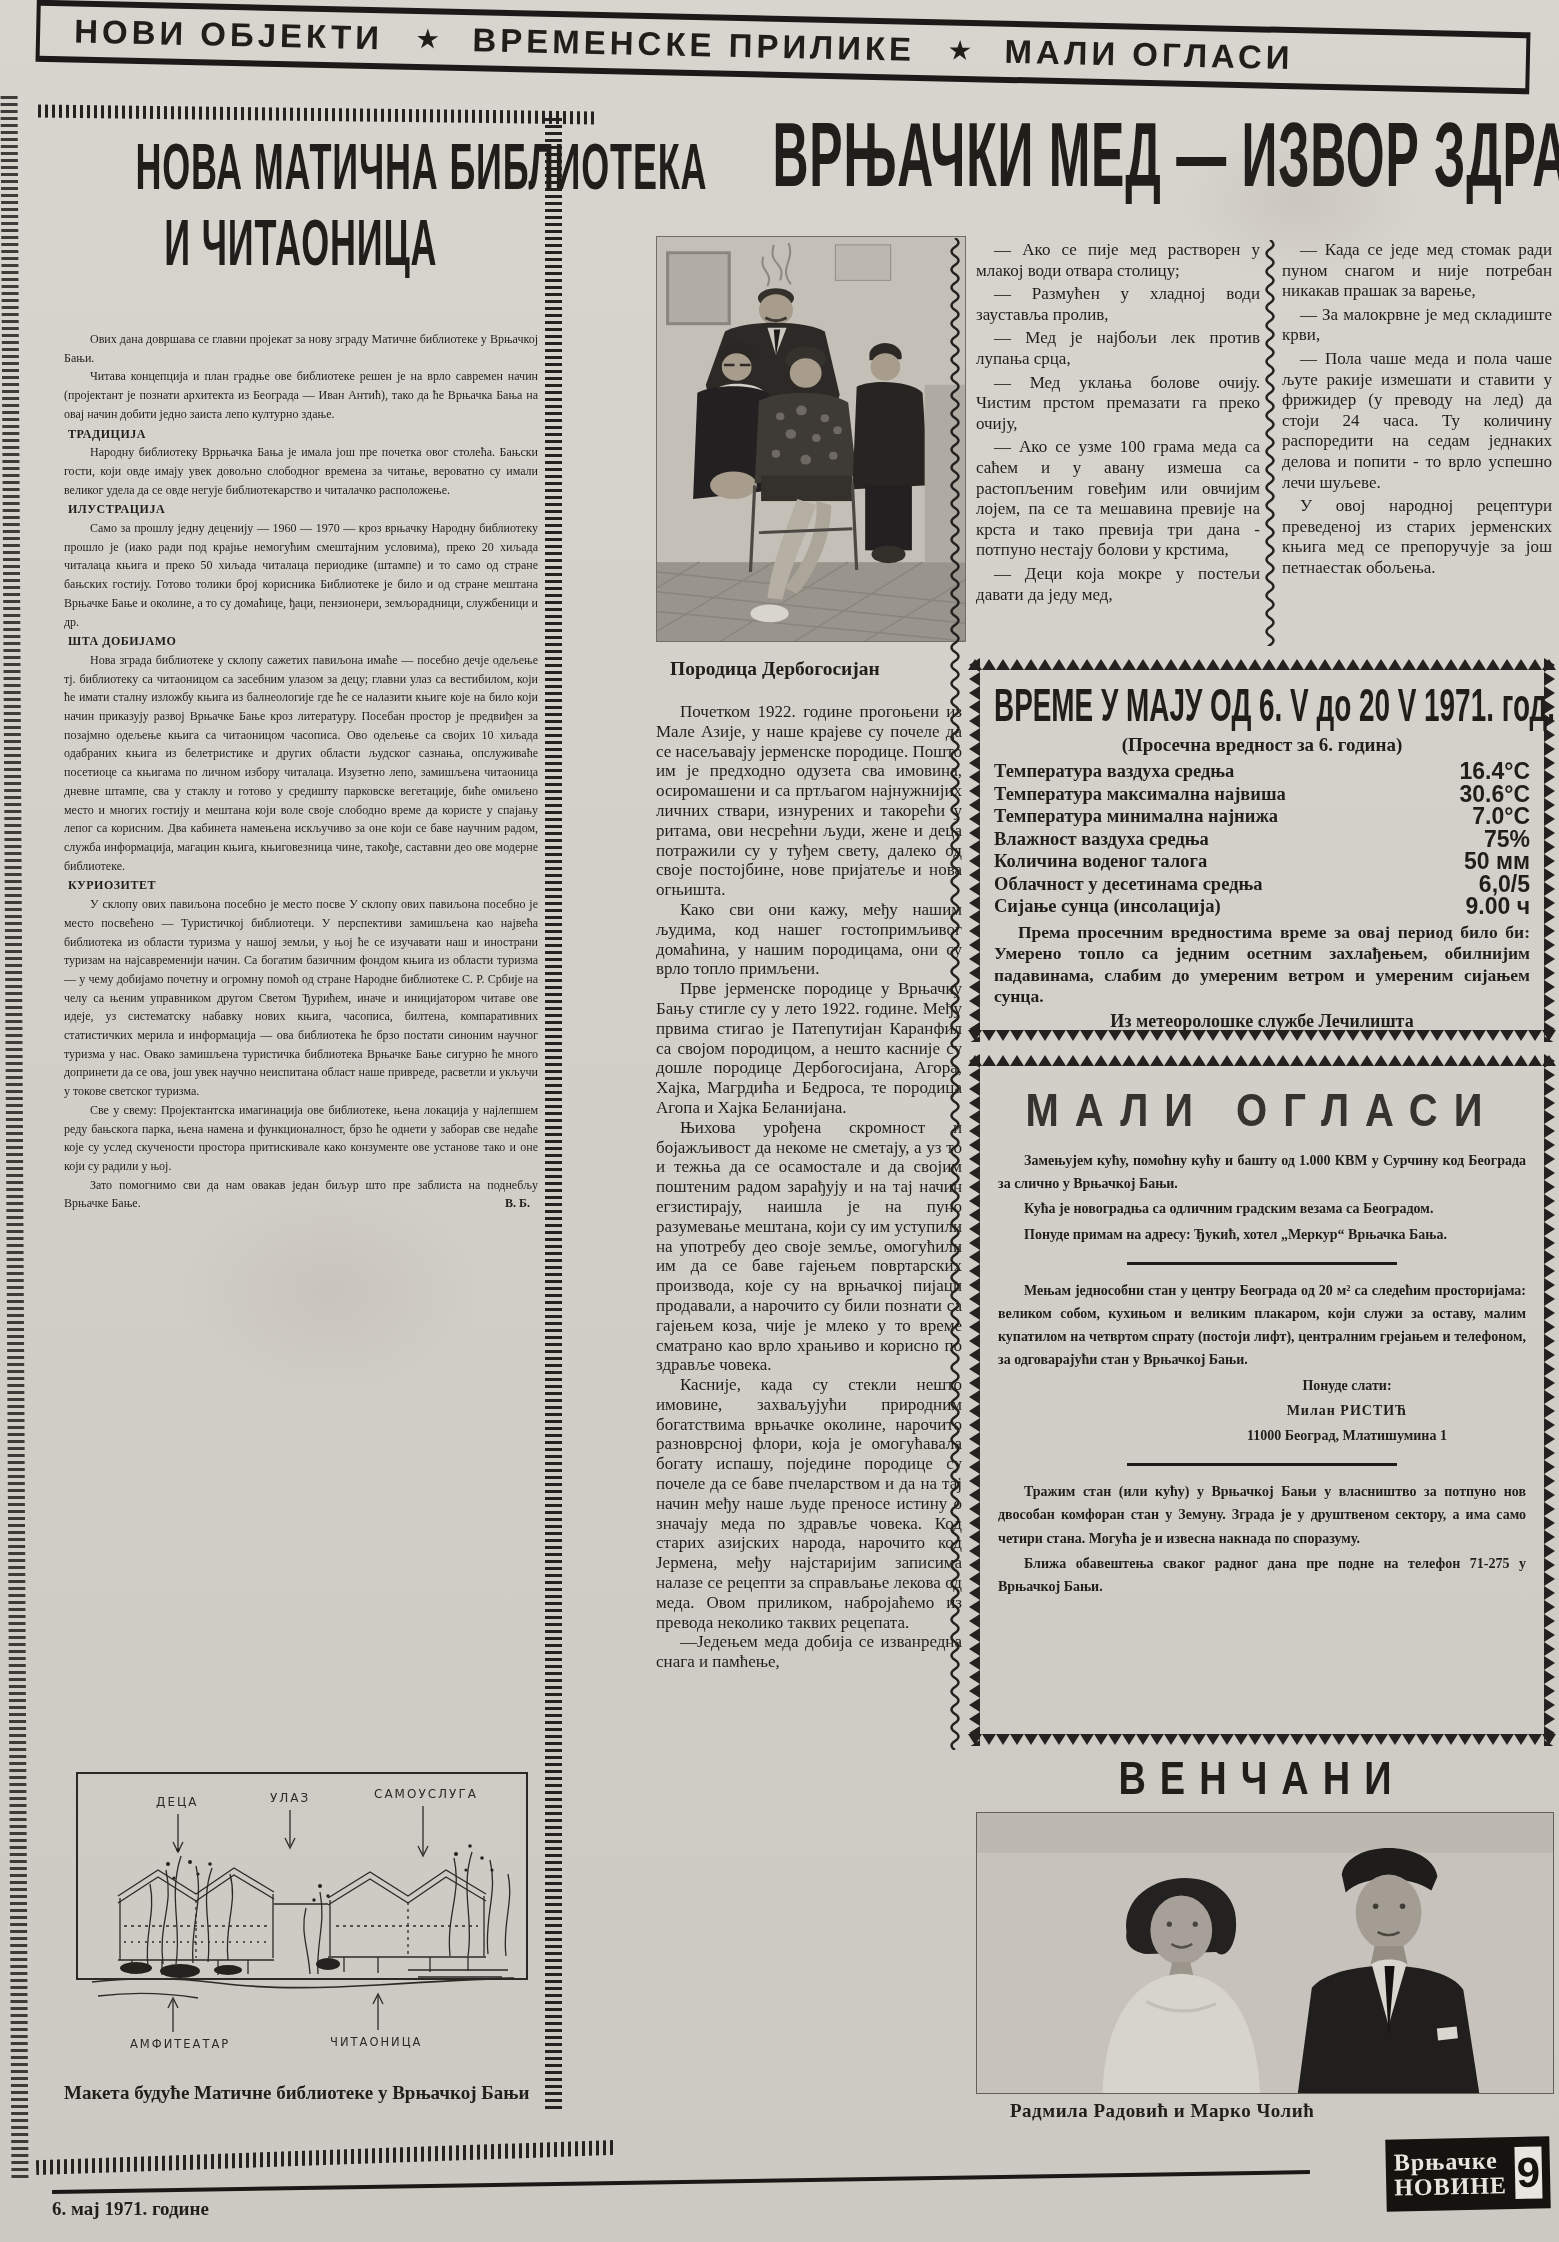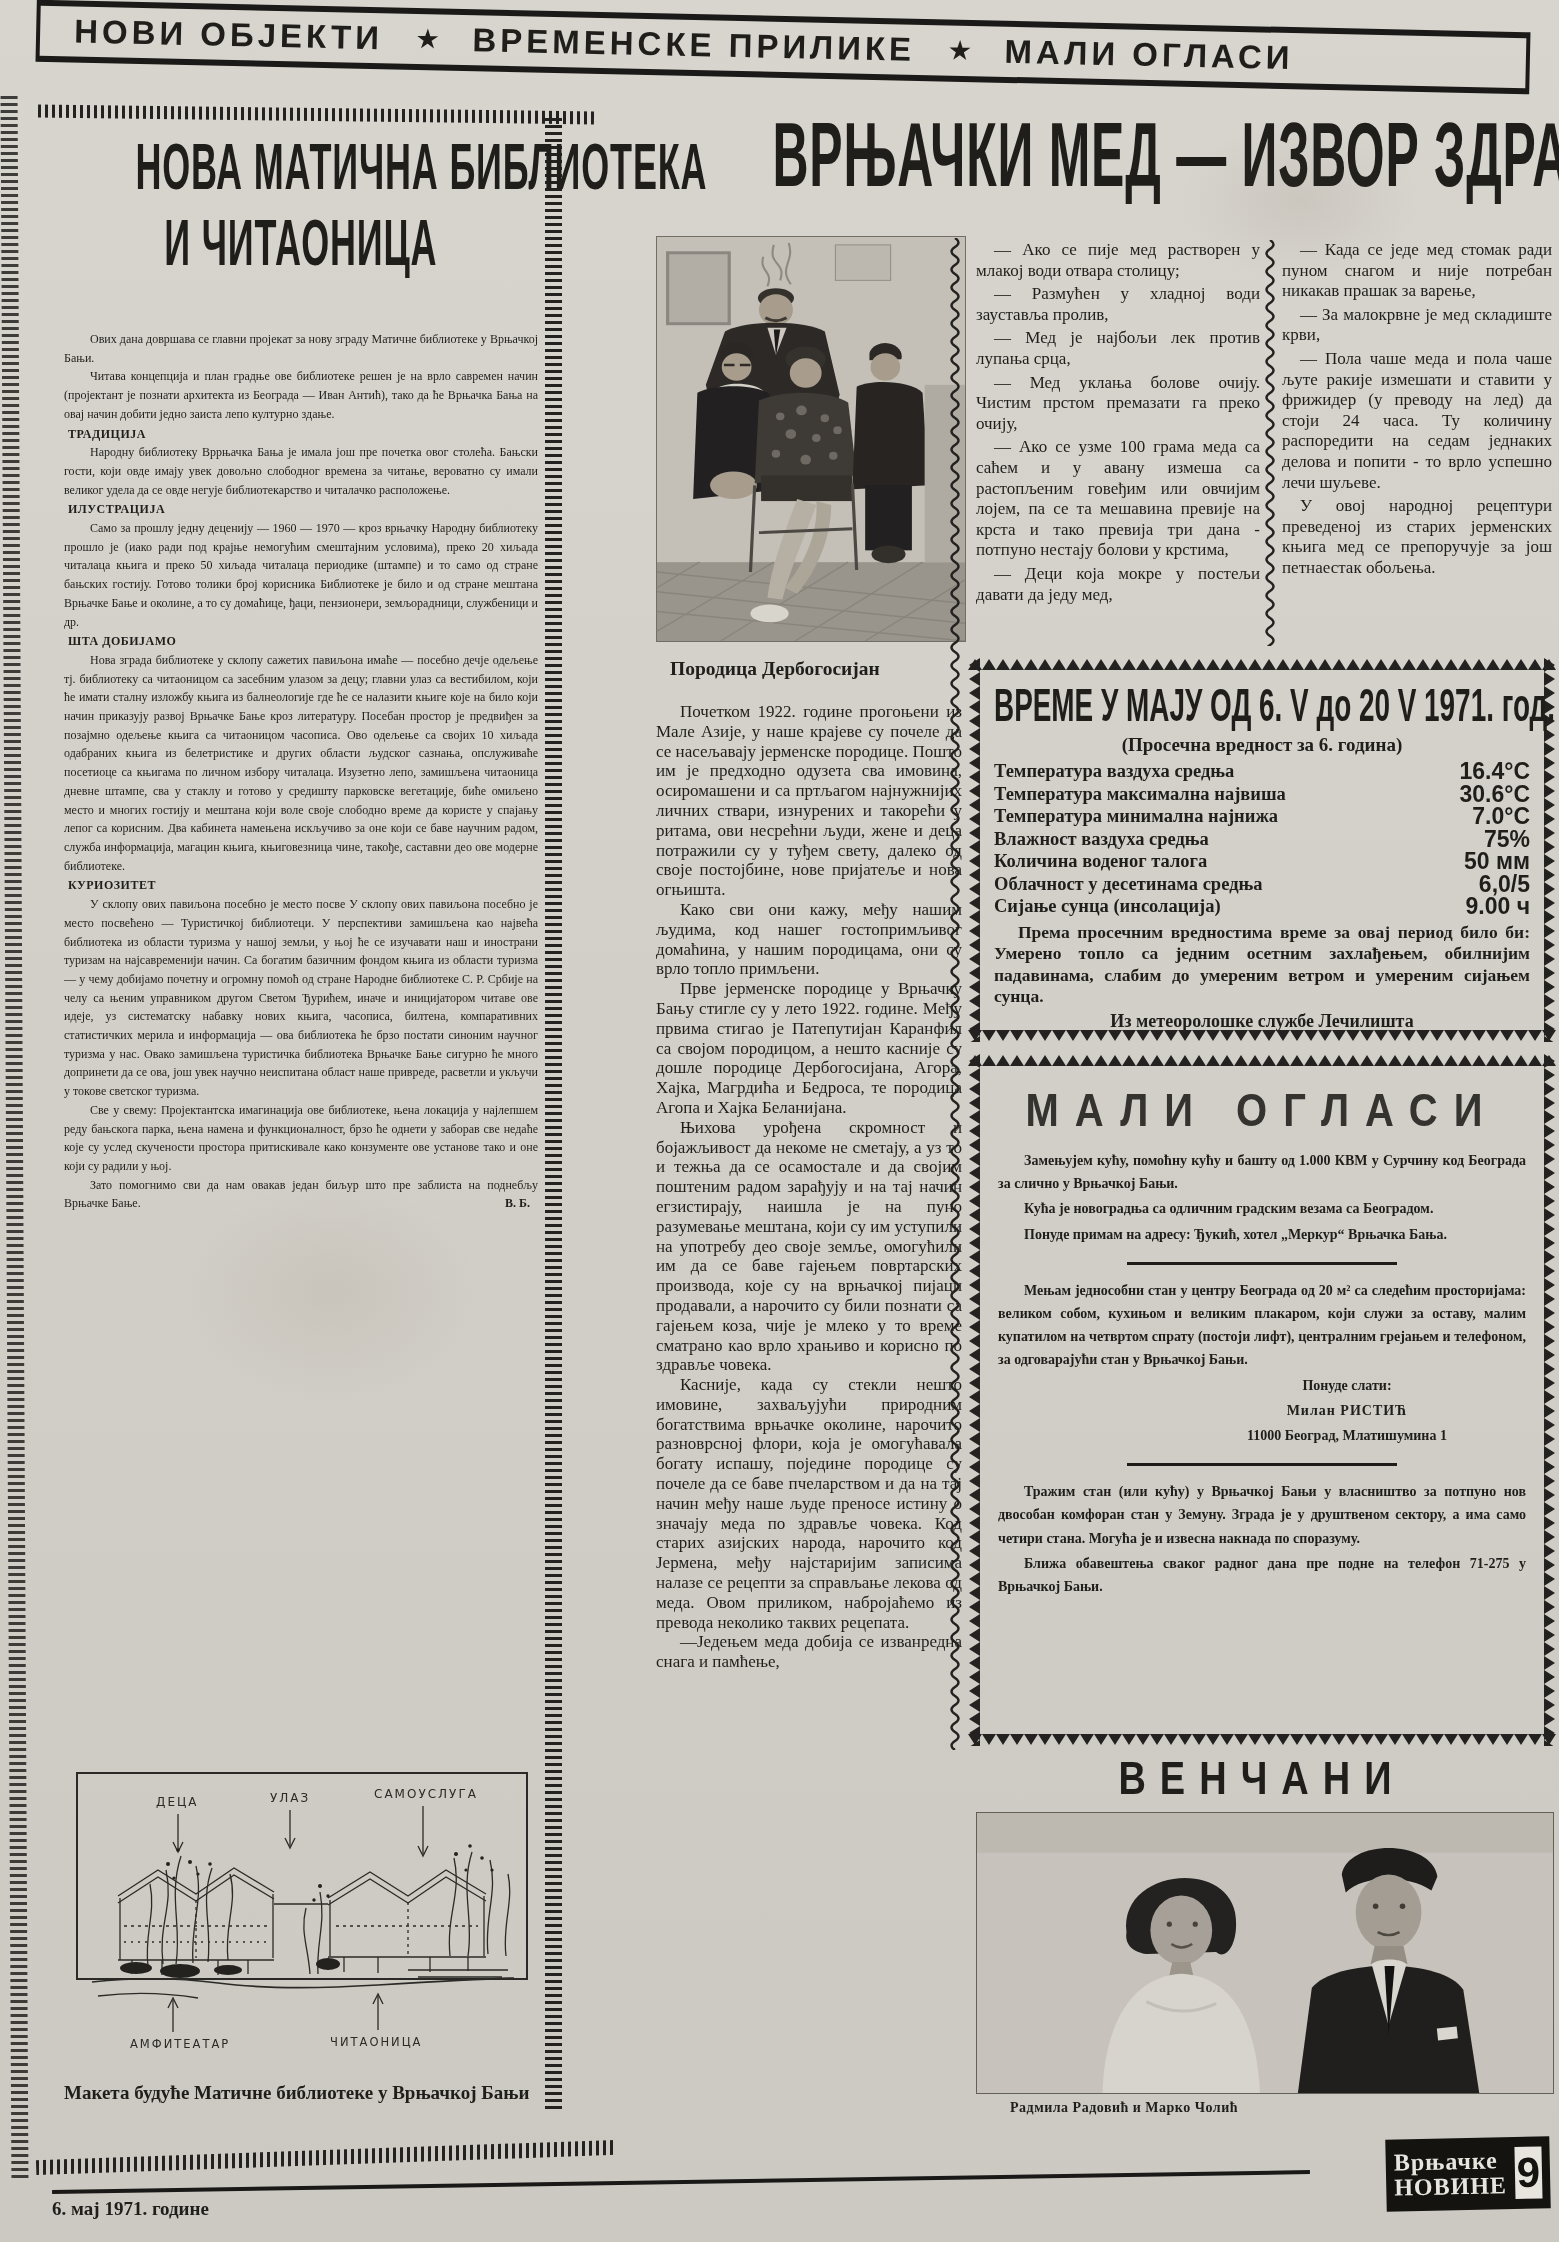--- a/index.html
+++ b/index.html
@@ -57,21 +57,21 @@
   #ads-heading{text-align:center;margin:4px 0 16px;}
   #ads-heading .cond{font-size:40px;letter-spacing:16px;transform:scale(1,1.15);color:#34332f;}
   #ads-list p{margin:0 0 2px;font-weight:bold;font-size:14px;line-height:23.2px;text-align:justify;text-indent:26px;}
   #ads-list p.it-c,#ads-list p.it-cb{text-align:center;text-indent:0;padding-left:170px;}
   #ads-list p.it-cb{letter-spacing:1px;}
   .ad-rule{width:270px;border-top:3.5px solid #1d1c1a;margin:16px auto 14px;}
   
   #wed-heading{left:968px;top:1758px;width:588px;text-align:center;}
   #wed-heading .cond{font-size:38px;letter-spacing:14px;transform:scale(1,1.2);}
   #wed-photo{left:976px;top:1812px;width:578px;height:282px;border:1px solid #63605a;box-sizing:border-box;background:#c6c2bb;}
-  #wed-caption{left:1010px;top:2100px;width:520px;font-weight:bold;font-size:14px;letter-spacing:.5px;}
+  #wed-caption{left:1010px;top:2100px;width:520px;font-weight:bold;font-size:19px;letter-spacing:.5px;}
   
   #footer-rule{left:52px;top:2180px;width:1258px;height:4px;background:#1a1917;transform:rotate(-.9deg);}
   #footer-date{left:52px;top:2198px;font-weight:bold;font-size:19px;}
   #logo{left:1386px;top:2138px;width:164px;height:72px;background:#14130f;transform:rotate(-1.2deg);
     display:flex;align-items:center;gap:8px;padding:6px 8px;box-sizing:border-box;}
   #logo .lg-text{color:#e8e5de;font-family:"Liberation Serif",serif;font-weight:bold;font-size:24px;line-height:25px;letter-spacing:1px;}
   #logo .lg-num{width:44px;height:52px;background:#e8e5de;color:#14130f;display:flex;align-items:center;justify-content:center;
     font-family:"Liberation Sans",sans-serif;font-weight:bold;font-size:42px;}
   .stain{border-radius:50%;pointer-events:none;}
   svg text{font-family:"DejaVu Sans",sans-serif;}

